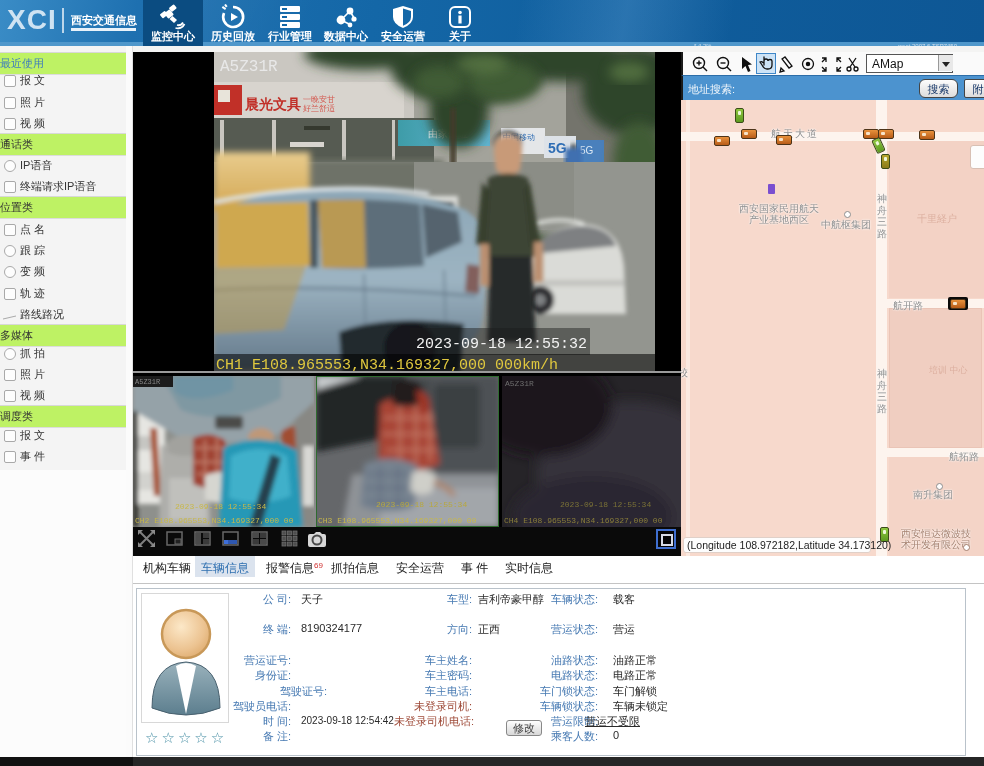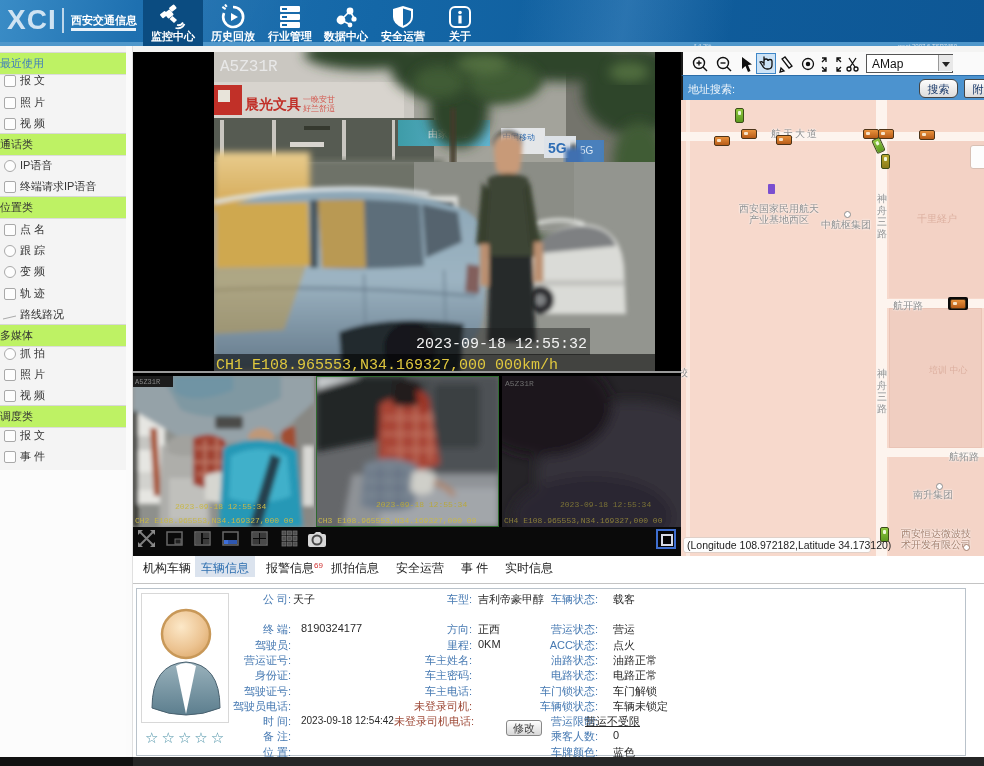--- a/index.html
+++ b/index.html
@@ -609,55 +609,48 @@
         </linearGradient>
       </defs>
       <circle cx="44" cy="40" r="24" fill="url(#hd)" stroke="#c89858" stroke-width="2.5"></circle>
       <path d="M10 114 q0 -44 34 -46 q34 2 34 46 q-34 14 -68 0z" fill="url(#bd)" stroke="#48606e" stroke-width="1"></path>
       <path d="M34 72 L44 120 L54 72 q-10 -6 -20 0z" fill="#fff"></path>
     </svg>
   </div>
   <div class="abs" style="left:8px;top:140px;font-size:15px;color:#4e93a8;letter-spacing:3px;">☆☆☆☆☆</div>
   <div class="frow" style="left:0;top:3px;width:830px;height:15px;">
         <span class="l" style="left:54px;top:0;width:100px;">公 司:</span>
-        <span class="v" style="left:156px;top:0;">天子</span>
+        <span class="v" style="left:164px;top:0;">天子</span>
         <span class="l" style="left:235px;top:0;width:100px;color:#4679b2;">车型:</span>
         <span class="v" style="left:341px;top:0;">吉利帝豪甲醇</span>
         <span class="l" style="left:361px;top:0;width:100px;">车辆状态:</span>
         <span class="v" style="left:476px;top:0;">载客</span>
       </div>
   <div class="frow" style="left:0;top:33px;width:830px;height:15px;">
         <span class="l" style="left:54px;top:0;width:100px;">终 端:</span>
         <span class="v" style="left:164px;top:0;">8190324177</span>
         <span class="l" style="left:235px;top:0;width:100px;color:#4679b2;">方向:</span>
         <span class="v" style="left:341px;top:0;">正西</span>
         <span class="l" style="left:361px;top:0;width:100px;">营运状态:</span>
         <span class="v" style="left:476px;top:0;">营运</span>
       </div>
-  <div class="frow" style="left:0;top:49px;width:830px;height:15px;">
-        <span class="l" style="left:54px;top:0;width:100px;">驾驶员:</span>
-        <span class="l" style="left:235px;top:0;width:100px;color:#4679b2;">里程:</span>
-        <span class="v" style="left:341px;top:0;">0KM</span>
-        <span class="l" style="left:361px;top:0;width:100px;">ACC状态:</span>
-        <span class="v" style="left:476px;top:0;">点火</span>
-      </div>
   <div class="frow" style="left:0;top:64px;width:830px;height:15px;">
         <span class="l" style="left:54px;top:0;width:100px;">营运证号:</span>
         <span class="l" style="left:235px;top:0;width:100px;color:#4679b2;">车主姓名:</span>
         <span class="l" style="left:361px;top:0;width:100px;">油路状态:</span>
         <span class="v" style="left:476px;top:0;">油路正常</span>
       </div>
   <div class="frow" style="left:0;top:79px;width:830px;height:15px;">
         <span class="l" style="left:54px;top:0;width:100px;">身份证:</span>
         <span class="l" style="left:235px;top:0;width:100px;color:#4679b2;">车主密码:</span>
         <span class="l" style="left:361px;top:0;width:100px;">电路状态:</span>
         <span class="v" style="left:476px;top:0;">电路正常</span>
       </div>
   <div class="frow" style="left:0;top:95px;width:830px;height:15px;">
-        <span class="l" style="left:54px;top:0;width:100px;">驾驶证号:</span>
+        <span class="l" style="left:54px;top:0;width:100px;padding-left:36px;">驾驶证号:</span>
         <span class="l" style="left:235px;top:0;width:100px;color:#4679b2;">车主电话:</span>
         <span class="l" style="left:361px;top:0;width:100px;">车门锁状态:</span>
         <span class="v" style="left:476px;top:0;">车门解锁</span>
       </div>
   <div class="frow" style="left:0;top:110px;width:830px;height:15px;">
         <span class="l" style="left:54px;top:0;width:100px;">驾驶员电话:</span>
         <span class="l" style="left:235px;top:0;width:100px;color:#9e4a38;">未登录司机:</span>
         <span class="l" style="left:361px;top:0;width:100px;">车辆锁状态:</span>
         <span class="v" style="left:476px;top:0;">车辆未锁定</span>
       </div>
@@ -666,23 +659,18 @@
         <span class="v" style="left:164px;top:1px;font-size:10px;">2023-09-18 12:54:42</span>
         <span class="l" style="left:257px;top:0;width:100px;color:#9e4a38;text-align:left;">未登录司机电话:</span>
         <span class="l" style="left:361px;top:0;width:100px;">营运限制:</span>
         <span class="v" style="left:448px;top:0;text-decoration:underline;">营运不受限</span>
       </div>
   <div class="frow" style="left:0;top:140px;width:830px;height:15px;">
         <span class="l" style="left:54px;top:0;width:100px;">备 注:</span>
         <span class="l" style="left:361px;top:0;width:100px;">乘客人数:</span>
         <span class="v" style="left:476px;top:0;">0</span>
       </div>
-  <div class="frow" style="left:0;top:156px;width:830px;height:15px;">
-        <span class="l" style="left:54px;top:0;width:100px;">位 置:</span>
-        <span class="l" style="left:361px;top:0;width:100px;">车牌颜色:</span>
-        <span class="v" style="left:476px;top:0;">蓝色</span>
-      </div>
   <div class="abs" style="left:369px;top:131px;width:36px;height:16px;background:linear-gradient(#fefefe,#d8d8d8);border:1px solid #888;box-sizing:border-box;border-radius:3px;font-size:11px;color:#444;text-align:center;">修改</div>
 </div>
 </div>
 
 <div class="abs" style="left:0;top:757px;width:984px;height:9px;background:#262626;"></div>
 <div class="abs" style="left:0;top:757px;width:133px;height:9px;background:#111;"></div>
 
 </body></html>

